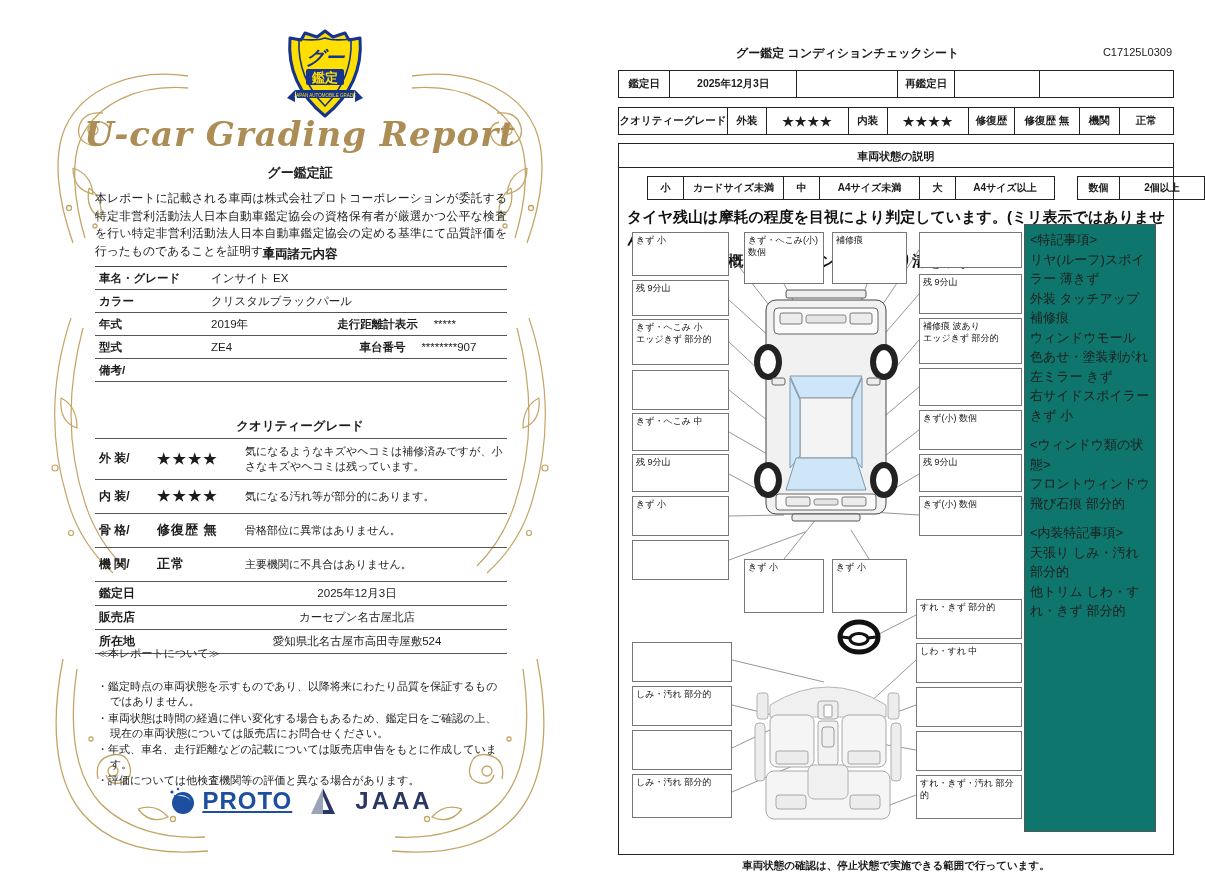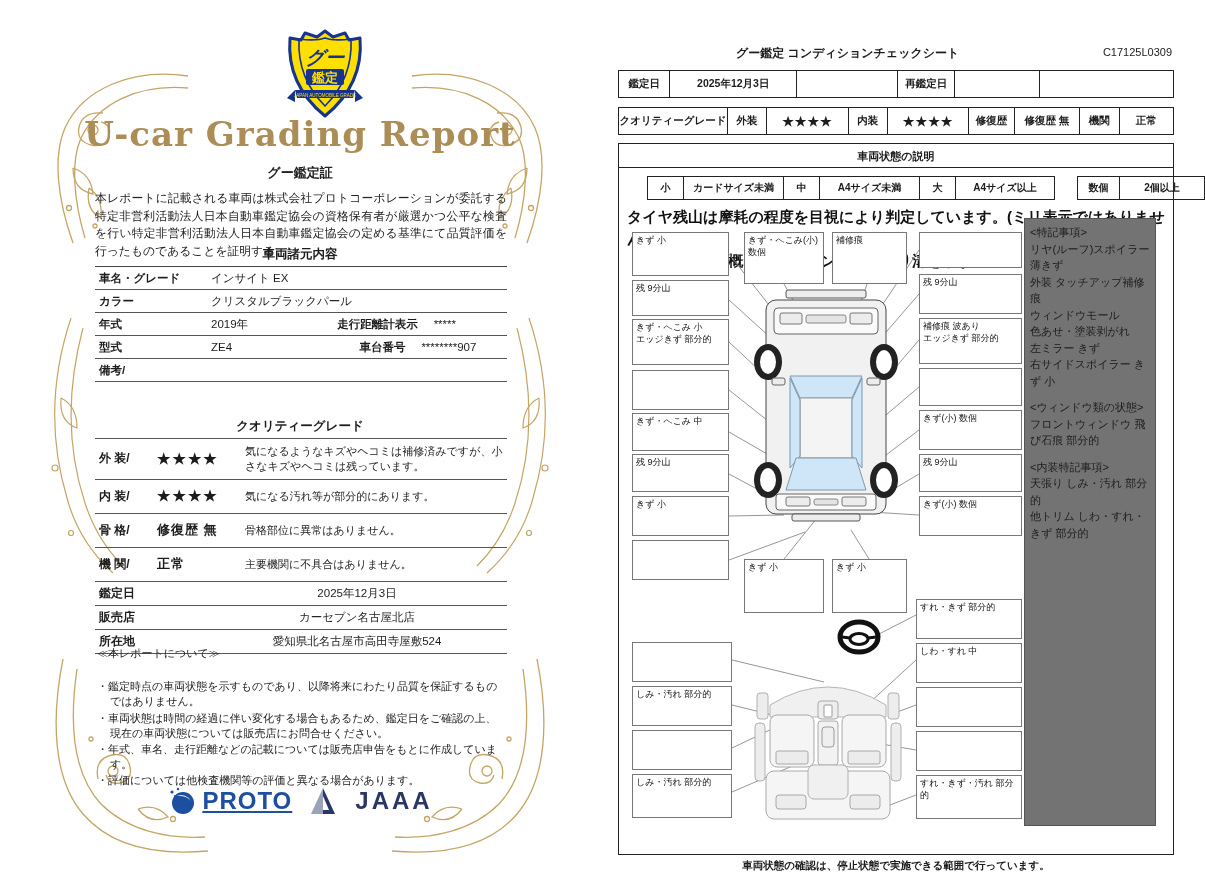--- a/index.html
+++ b/index.html
@@ -4,21 +4,21 @@
 <style>
   * { margin:0; padding:0; box-sizing:border-box; }
   html,body { width:1205px; height:877px; background:#ffffff; font-family:"Liberation Sans",sans-serif; color:#1c1c1c; }
   .page { position:relative; width:1205px; height:877px; background:#fff; overflow:hidden; }
 
   
   .cert { position:absolute; left:55px; top:18px; width:490px; height:835px; }
   .flourish { position:absolute; pointer-events:none; }
   .cert-shield { position:absolute; left:228px; top:10px; width:84px; height:92px; }
   .cert-title { position:absolute; left:0; top:96px; width:100%; text-align:center;
-    font-family:"DejaVu Serif",serif; font-weight:bold;
+    font-family:"DejaVu Serif",serif; font-style:italic; font-weight:bold;
     font-size:34px; color:#ab8d55; letter-spacing:1px; }
   .cert-sub { position:absolute; left:0; top:146px; width:100%; text-align:center; font-weight:bold; font-size:13px; color:#222; }
   .cert-intro { position:absolute; left:40px; top:172px; width:412px; font-size:11.8px; line-height:1.5; text-align:justify; color:#222; }
   .cert-spec-h { position:absolute; left:0; top:228px; width:100%; text-align:center; font-weight:bold; font-size:12.5px; }
   .spec-table { position:absolute; left:40px; top:248px; width:412px; border-top:1.5px solid #444; }
   .srow { display:flex; align-items:center; min-height:23px; border-bottom:1px solid #555; font-size:11.5px; padding:2px 4px; }
   .c-lbl { font-weight:bold; width:112px; flex:none; }
   .c-val { flex:1; }
   .c-lbl2 { font-weight:bold; flex:none; margin-right:16px; }
   .c-val2 { flex:0.55; }
@@ -55,21 +55,21 @@
   .legend .lc.last { border-right:1px solid #222; }
   .legend .gap { width:22px; border:none; }
   .legend .gap + .lc { border-left:1px solid #222; }
   .tire-note { position:absolute; left:8px; top:62px; font-size:15px; font-weight:bold; line-height:1.45; color:#111; }
   .diagram { position:absolute; left:0; top:66px; width:560px; height:645px; }
   .lines-svg { position:absolute; left:0; top:0; width:560px; height:645px; }
   .callout { position:absolute; border:1px solid #777; background:#fff; font-size:9px; line-height:1.3; padding:2px 3px; white-space:pre-line; color:#111; }
   .car-svg { position:absolute; left:133px; top:78px; }
   .int-svg { position:absolute; left:133px; top:455px; }
   .wheel-svg { position:absolute; left:218px; top:408px; }
-  .side-notes { position:absolute; left:405px; top:8px; width:132px; height:608px; border:1.5px solid #555; padding:5px 5px; font-size:11px; line-height:1.5; background:#737373; }
+  .side-notes { position:absolute; left:405px; top:14px; width:132px; height:608px; border:1.5px solid #555; padding:5px 5px; font-size:13px; line-height:1.5; background:#0f766e; }
   .side-notes .blk { margin-bottom:10px; }
   .sheet-foot { margin-top:4px; font-weight:bold; font-size:10.5px;text-align:center; }
 </style>
 </head>
 <body>
 
 <div class="page">
 
   <div class="cert">
 

